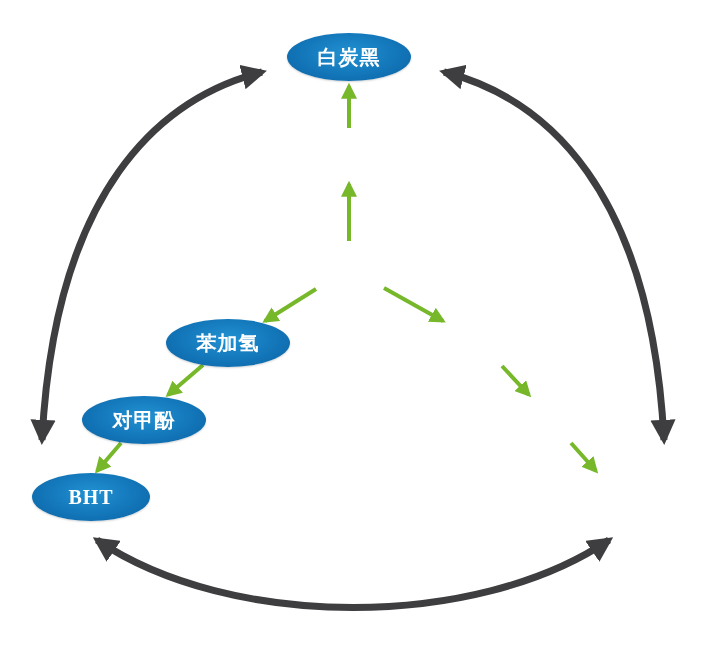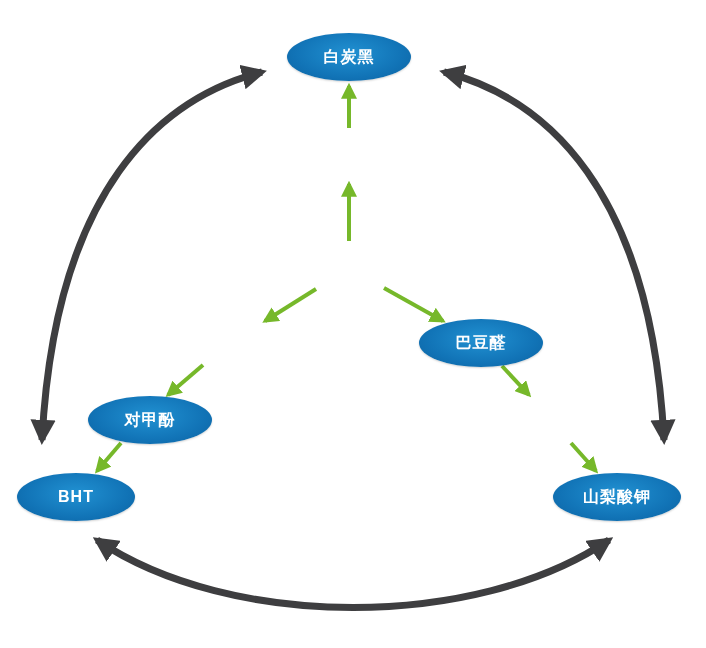--- a/index.html
+++ b/index.html
@@ -17,35 +17,36 @@
     width: 706px; height: 648px;
   }
   .node {
     position: absolute;
     display: flex;
     align-items: center;
     justify-content: center;
     border-radius: 50%;
     color: #ffffff;
     font-weight: bold;
-    font-size: 16px;
+    font-size: 20px;
     letter-spacing: 1px;
     background: radial-gradient(ellipse at 50% 42%, #2191d2 0%, #1173b6 62%, #0c619f 100%);
     box-shadow: 0 1px 2px rgba(0,0,0,0.18);
     user-select: none;
+    font-family: Liberation Serif, serif;
   }
   
   .n-baitanhei   { left: 287px; top: 33px;  width: 124px; height: 48px; }
   .n-paohuajian  { left: 287px; top: 131px; width: 124px; height: 48px; }
   .n-ganxijiao   { left: 287px; top: 244px; width: 124px; height: 48px; }
   .n-benjiaqing  { left: 166px; top: 319px; width: 124px; height: 48px; }
   .n-badouquan   { left: 419px; top: 319px; width: 124px; height: 48px; }
-  .n-duijiafen   { left: 88px;  top: 396px; width: 124px; height: 48px; }
+  .n-duijiafen   { left: 82px;  top: 396px; width: 124px; height: 48px; }
   .n-shanlisuan  { left: 490px; top: 396px; width: 124px; height: 48px; }
-  .n-bht         { left: 17px;  top: 473px; width: 118px; height: 48px; }
+  .n-bht         { left: 32px;  top: 473px; width: 118px; height: 48px; }
   .n-shanlisuanjia { left: 553px; top: 473px; width: 128px; height: 48px; }
 </style>
 </head>
 <body>
 
 <div class="stage">
 
   <svg class="arrow-layer" viewBox="0 0 706 648" xmlns="http://www.w3.org/2000/svg">
     <defs>
       <marker id="greenHead" viewBox="0 0 10 10" refX="8" refY="5" markerWidth="4" markerHeight="4" orient="auto">
@@ -70,18 +71,17 @@
     <line x1="316" y1="289" x2="265" y2="321" stroke="#76b82a" stroke-width="4" marker-end="url(#greenHead)"></line>
     <line x1="203" y1="365" x2="168" y2="395" stroke="#76b82a" stroke-width="4" marker-end="url(#greenHead)"></line>
     <line x1="121" y1="443" x2="97" y2="471" stroke="#76b82a" stroke-width="4" marker-end="url(#greenHead)"></line>
 
     <line x1="384" y1="288" x2="443" y2="321" stroke="#76b82a" stroke-width="4" marker-end="url(#greenHead)"></line>
     <line x1="502" y1="366" x2="529" y2="395" stroke="#76b82a" stroke-width="4" marker-end="url(#greenHead)"></line>
     <line x1="571" y1="443" x2="596" y2="471" stroke="#76b82a" stroke-width="4" marker-end="url(#greenHead)"></line>
   </svg>
 
   <div class="node n-baitanhei">白炭黑</div>
-  <div class="node n-badouquan">巴豆醛</div>
+  <div class="node n-benjiaqing">苯加氢</div>
   <div class="node n-duijiafen">对甲酚</div>
   <div class="node n-bht">BHT</div>
-  <div class="node n-shanlisuanjia">山梨酸钾</div>
 
 </div>
 
 </body></html>

